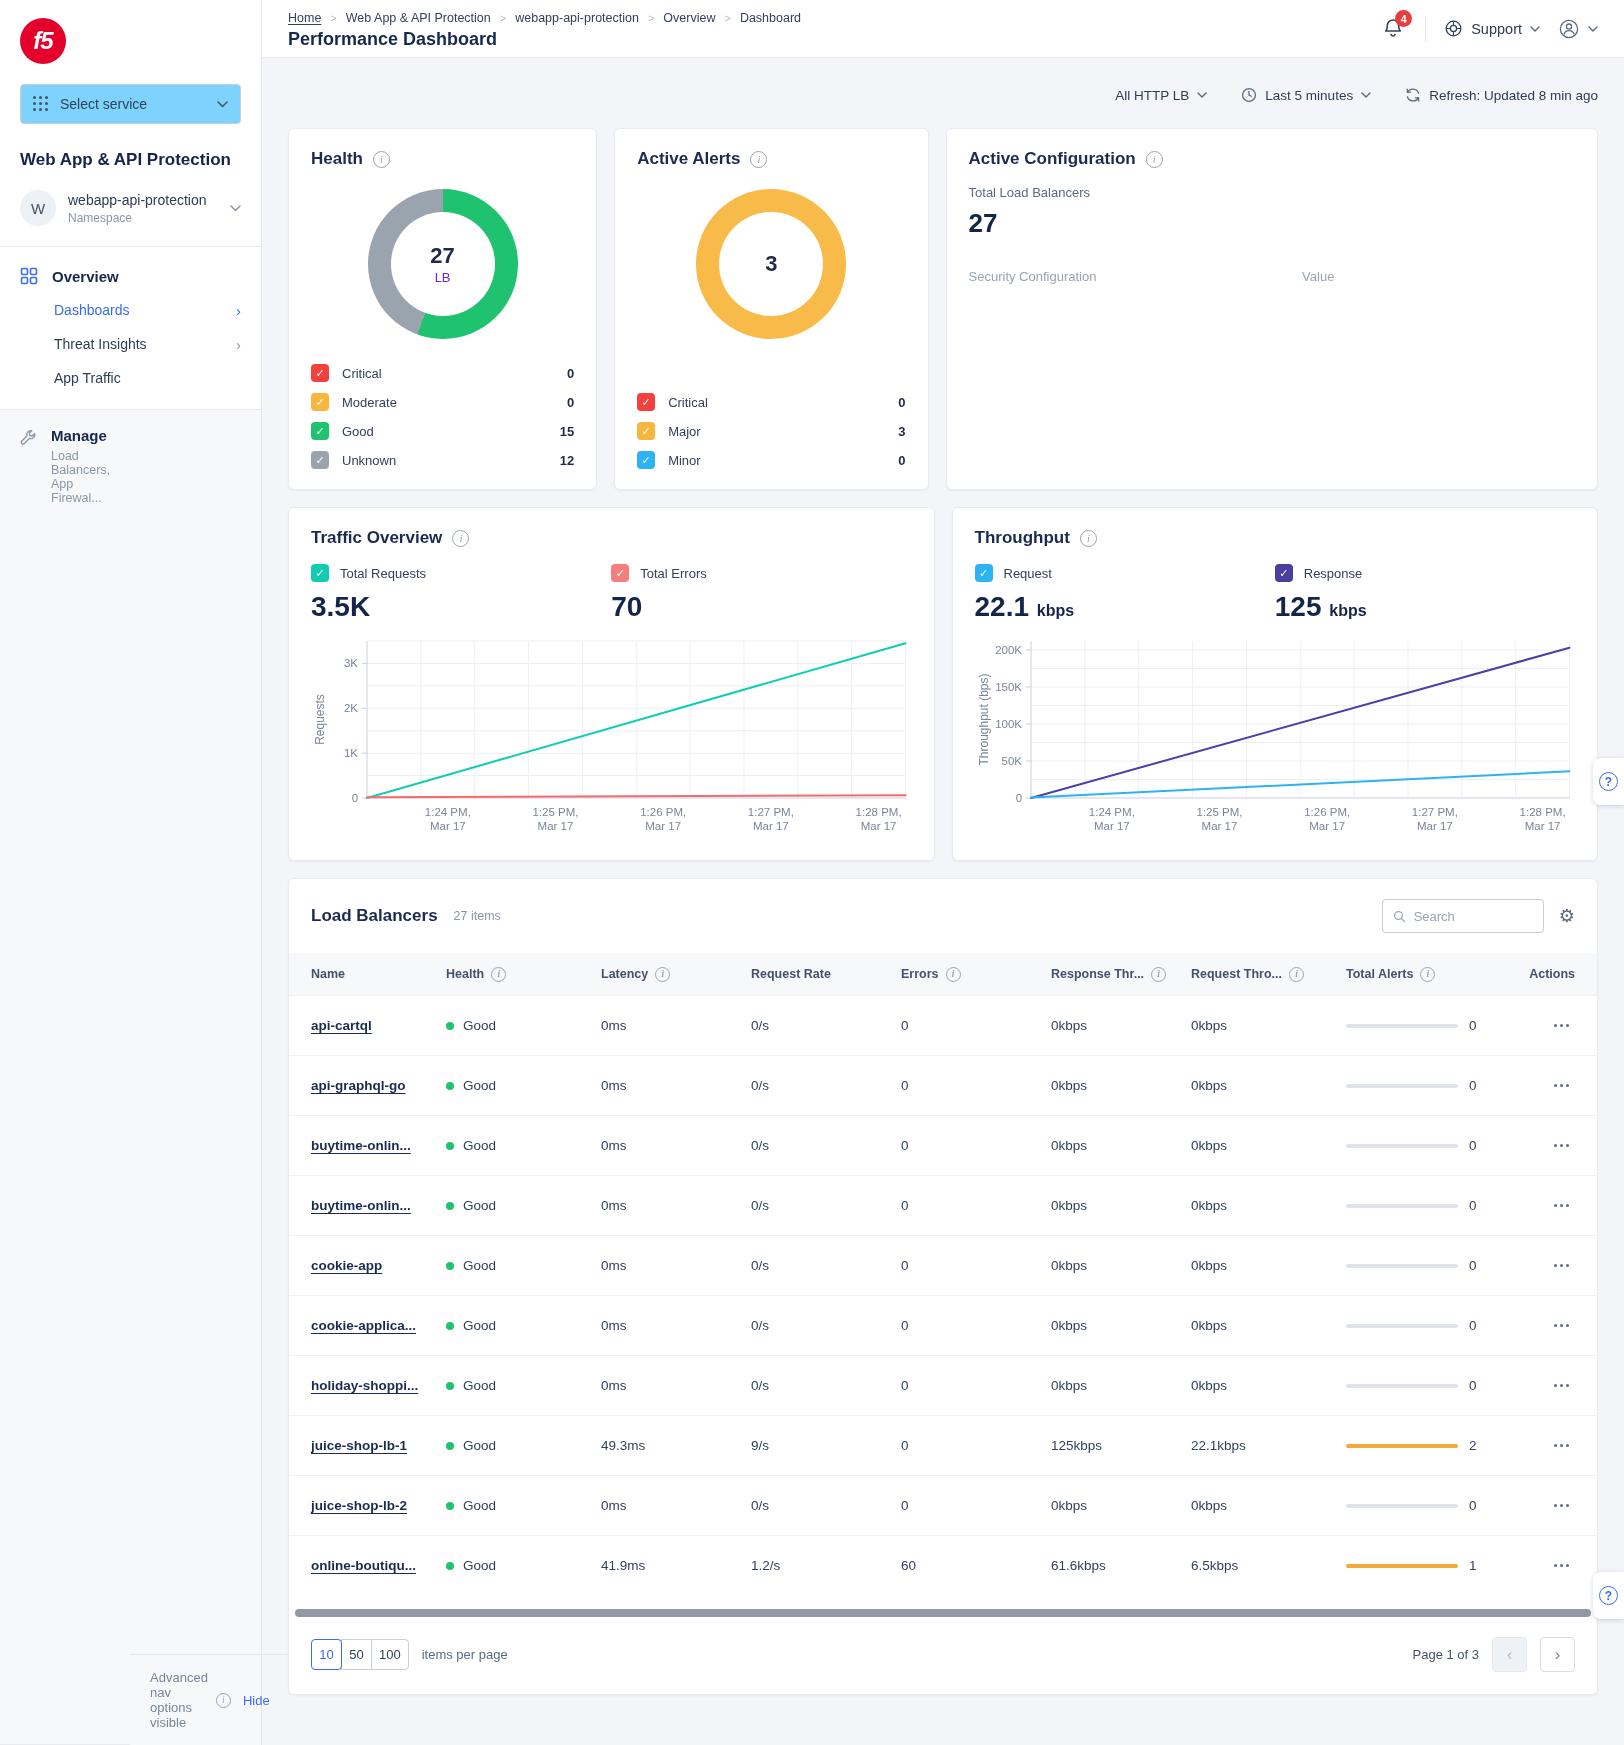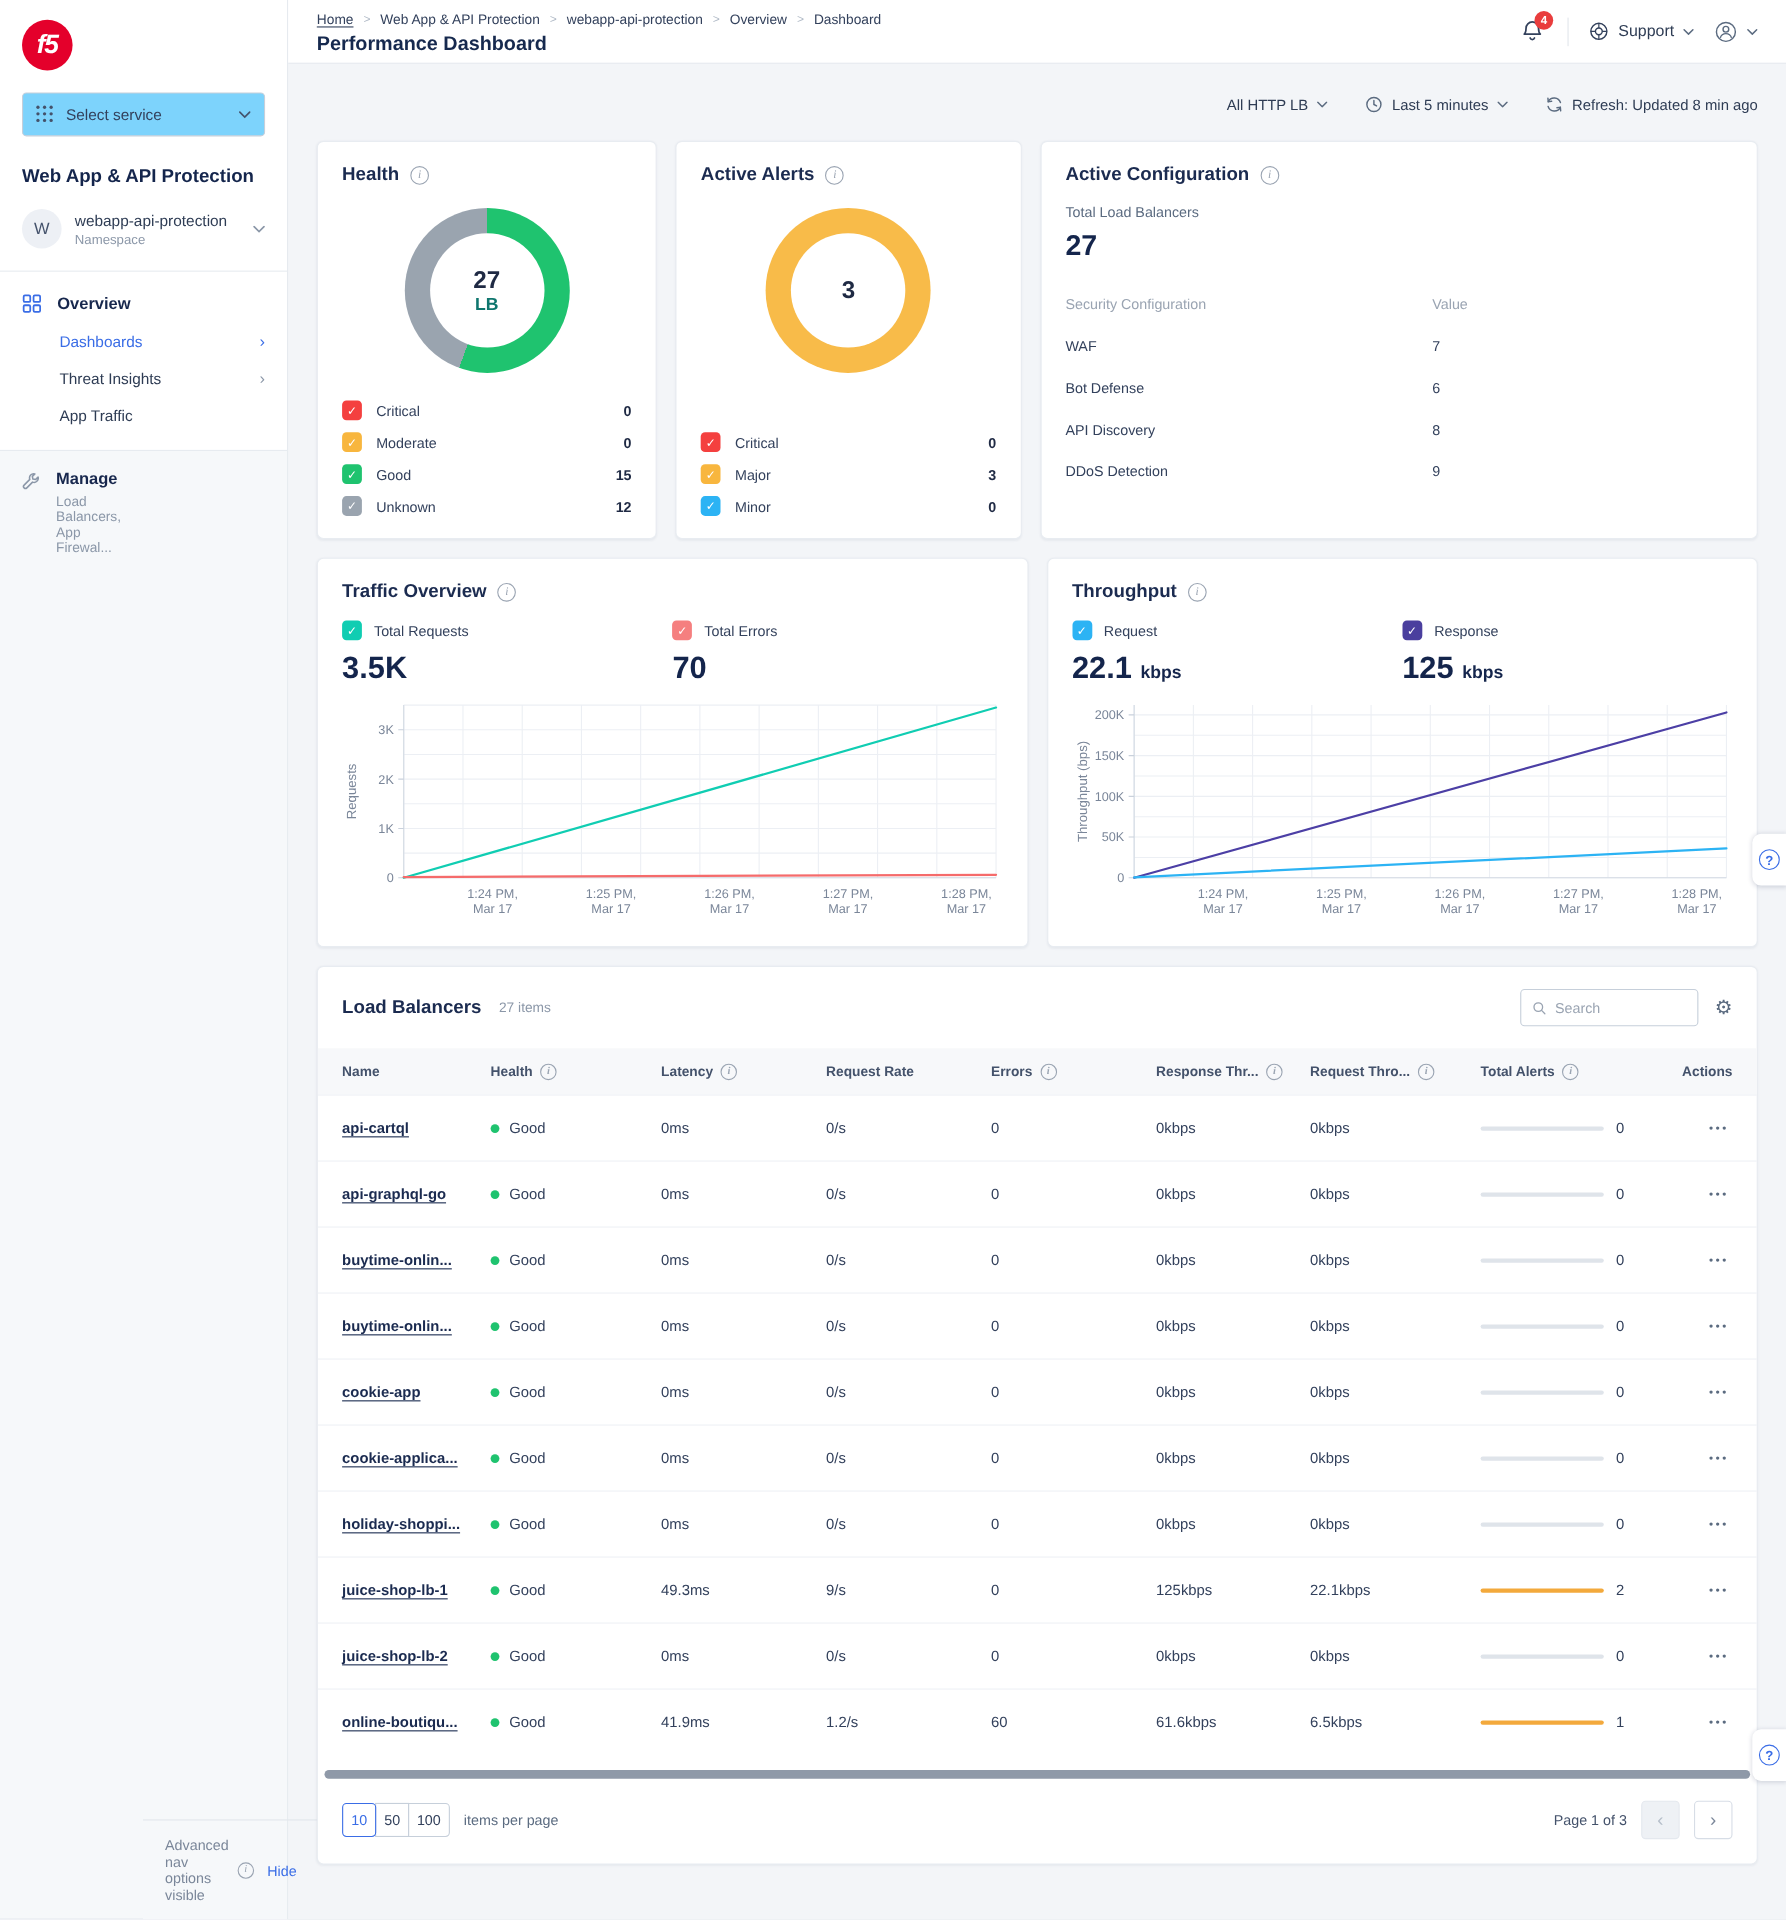--- a/index.html
+++ b/index.html
@@ -62,21 +62,21 @@
   .info-i { width:17px; height:17px; border:1.4px solid #9aa4b2; border-radius:50%; color:#9aa4b2; font-size:10.5px; display:inline-flex; align-items:center; justify-content:center; font-family:"Liberation Serif", serif; font-style:italic; flex-shrink:0; cursor:pointer; }
   .info-i.sm { width:15px; height:15px; font-size:9.5px; }
 
   .c-health { width:23.6%; display:flex; flex-direction:column; min-height:362px; }
   .c-alerts { width:24%; display:flex; flex-direction:column; }
   .c-config { flex:1; }
 
   .donut { width:150px; height:150px; border-radius:50%; position:relative; margin:20px auto 22px; }
   .donut-hole { position:absolute; inset:23px; background:#fff; border-radius:50%; display:flex; flex-direction:column; align-items:center; justify-content:center; }
   .donut-val { font-size:22px; color:#1f2a44; }
-  .donut-unit { font-size:16px; color:#0f766e; margin-top:1px;font-weight:bold; }
+  .donut-unit { font-size:13px; color:#6d28d9; margin-top:1px; }
   .legend { display:flex; flex-direction:column; gap:11px; margin-top:auto; }
   .legend-row { display:flex; align-items:center; gap:13px; font-size:13px; color:#33415c; }
   .chip { width:18px; height:18px; border-radius:4px; display:inline-flex; align-items:center; justify-content:center; color:#fff; font-size:11px; flex-shrink:0; cursor:pointer; }
   .legend-val { margin-left:auto; font-weight:bold; color:#1f2a44; font-size:13px; }
 
   .cfg-label { font-size:13px; color:#5b6b80; margin-top:16px; }
   .cfg-value { font-size:26px; font-weight:bold; margin-top:8px; color:#14254c; }
   .cfg-table { margin-top:30px; font-size:13px; }
   .cfg-row { display:grid; grid-template-columns:55% 45%; margin-top:23px; color:#33415c; }
   .cfg-row.head { color:#9aa4b2; margin-top:0; }
@@ -366,38 +366,20 @@
             <span class="card-title">Active Configuration</span>
             <span class="info-i">i</span>
           </div>
           <div class="cfg-label">Total Load Balancers</div>
           <div class="cfg-value">27</div>
           <div class="cfg-table">
             <div class="cfg-row head">
               <span>Security Configuration</span>
               <span>Value</span>
             </div>
-            <div id="cfg-rows">
-                <div class="cfg-row">
-                  <span>WAF</span>
-                  <span>7</span>
-                </div>
-                <div class="cfg-row">
-                  <span>Bot Defense</span>
-                  <span>6</span>
-                </div>
-                <div class="cfg-row">
-                  <span>API Discovery</span>
-                  <span>8</span>
-                </div>
-                <div class="cfg-row">
-                  <span>DDoS Detection</span>
-                  <span>9</span>
-                </div>
-              </div>
           </div>
         </div>
       </div>
 
       <div class="row">
         <div class="card c-chart">
           <div class="card-title-row">
             <span class="card-title">Traffic Overview</span>
             <span class="info-i">i</span>
           </div>

